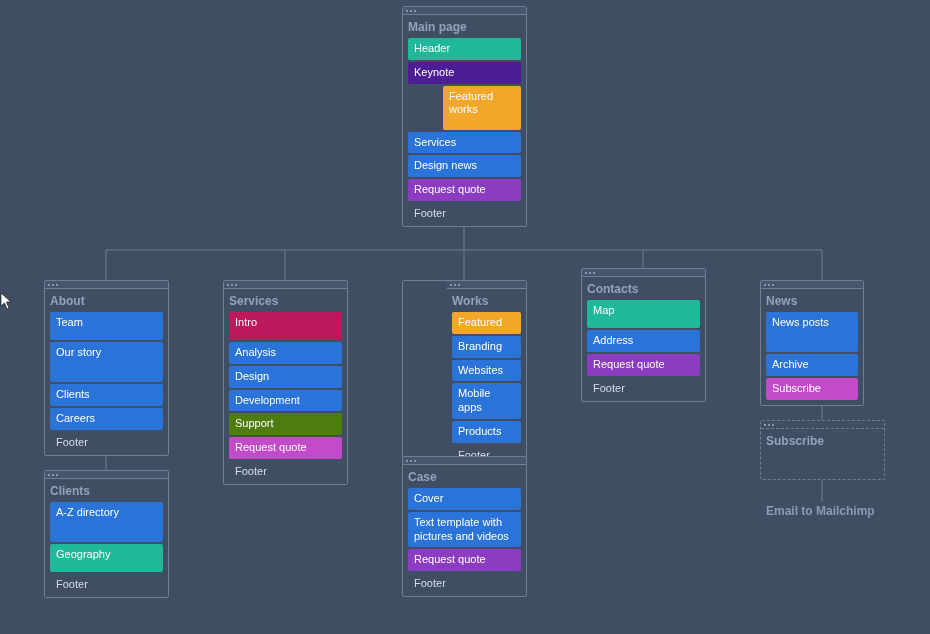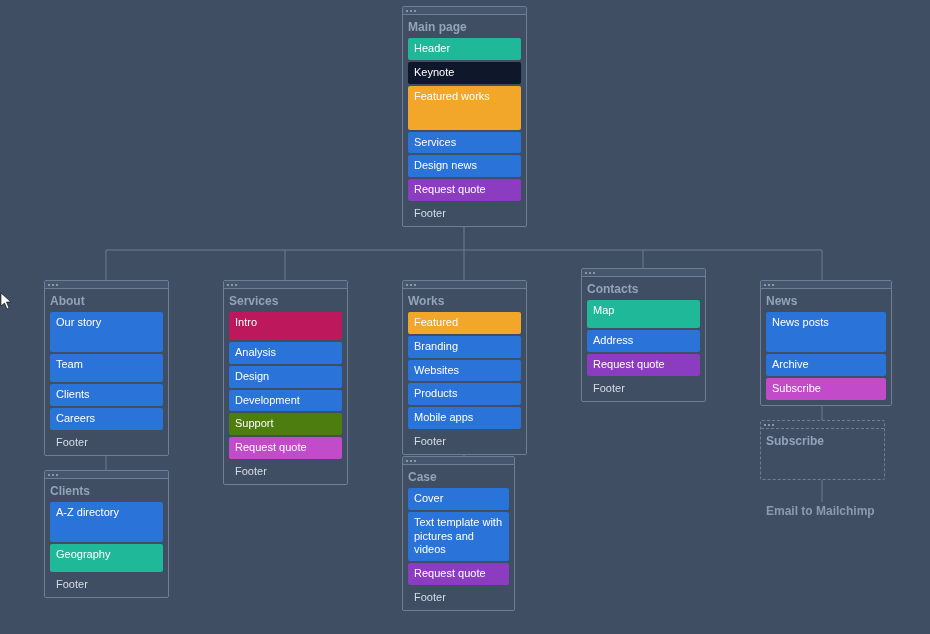--- a/index.html
+++ b/index.html
@@ -102,39 +102,39 @@
 
 <div class="card" style="left:402px; top:6px; width:125px;">
   <div class="card-header">
       <span class="dot"></span>
       <span class="dot"></span>
       <span class="dot"></span>
     </div>
   <div class="card-body">
     <div class="card-title">Main page</div>
     <div class="block" style="background: rgb(31, 185, 154); min-height: 16px;">Header</div>
-    <div class="block" style="background: #0f172a; min-height: 16px;">Keynote</div>
-    <div class="block" style="background: rgb(242, 167, 43); min-height: 44px;">Featured works</div>
+    <div class="block" style="background: #4c1d95; min-height: 16px;">Keynote</div>
+    <div class="block" style="background: rgb(242, 167, 43); min-height: 44px; margin-left: 35px;">Featured works</div>
     <div class="block" style="background: rgb(42, 115, 216); min-height: 16px;">Services</div>
     <div class="block" style="background: rgb(42, 115, 216); min-height: 16px;">Design news</div>
     <div class="block" style="background: rgb(140, 60, 192); min-height: 16px;">Request quote</div>
     <div class="plain">Footer</div>
   </div>
 </div>
 
 <div class="card" style="left:44px; top:280px; width:125px;">
   <div class="card-header">
       <span class="dot"></span>
       <span class="dot"></span>
       <span class="dot"></span>
     </div>
   <div class="card-body">
     <div class="card-title">About</div>
+    <div class="block" style="background: rgb(42, 115, 216); min-height: 28px;">Team</div>
     <div class="block" style="background: rgb(42, 115, 216); min-height: 40px;">Our story</div>
-    <div class="block" style="background: rgb(42, 115, 216); min-height: 28px;">Team</div>
     <div class="block" style="background: rgb(42, 115, 216); min-height: 16px;">Clients</div>
     <div class="block" style="background: rgb(42, 115, 216); min-height: 16px;">Careers</div>
     <div class="plain">Footer</div>
   </div>
 </div>
 
 <div class="card" style="left:44px; top:470px; width:125px;">
   <div class="card-header">
       <span class="dot"></span>
       <span class="dot"></span>
@@ -159,38 +159,38 @@
     <div class="block" style="background: #be185d; min-height: 28px;">Intro</div>
     <div class="block" style="background: rgb(42, 115, 216); min-height: 16px;">Analysis</div>
     <div class="block" style="background: rgb(42, 115, 216); min-height: 16px;">Design</div>
     <div class="block" style="background: rgb(42, 115, 216); min-height: 16px;">Development</div>
     <div class="block" style="background: #4d7c0f; min-height: 16px;">Support</div>
     <div class="block" style="background: rgb(193, 75, 201); min-height: 16px;">Request quote</div>
     <div class="plain">Footer</div>
   </div>
 </div>
 
-<div class="card" style="left:402px; top:280px; width:125px;">
+<div class="card" style="left:402px; top:280px; width:125px;padding-left:44px;">
   <div class="card-header">
       <span class="dot"></span>
       <span class="dot"></span>
       <span class="dot"></span>
     </div>
   <div class="card-body">
     <div class="card-title">Works</div>
     <div class="block" style="background: rgb(242, 167, 43); min-height: 16px;">Featured</div>
     <div class="block" style="background: rgb(42, 115, 216); min-height: 16px;">Branding</div>
     <div class="block" style="background: rgb(42, 115, 216); min-height: 16px;">Websites</div>
+    <div class="block" style="background: rgb(42, 115, 216); min-height: 16px;">Mobile apps</div>
     <div class="block" style="background: rgb(42, 115, 216); min-height: 16px;">Products</div>
-    <div class="block" style="background: rgb(42, 115, 216); min-height: 16px;">Mobile apps</div>
-    <div class="plain">Footer</div>
-  </div>
-</div>
-
-<div class="card" style="left:402px; top:456px; width:113px;">
+    <div class="plain">Footer</div>
+  </div>
+</div>
+
+<div class="card" style="left:402px; top:456px; width:125px;">
   <div class="card-header">
       <span class="dot"></span>
       <span class="dot"></span>
       <span class="dot"></span>
     </div>
   <div class="card-body">
     <div class="card-title">Case</div>
     <div class="block" style="background: rgb(42, 115, 216); min-height: 16px;">Cover</div>
     <div class="block" style="background: rgb(42, 115, 216); min-height: 28px;">Text template with pictures and videos</div>
     <div class="block" style="background: rgb(140, 60, 192); min-height: 16px;">Request quote</div>
@@ -206,21 +206,21 @@
     </div>
   <div class="card-body">
     <div class="card-title">Contacts</div>
     <div class="block" style="background: rgb(31, 185, 154); min-height: 28px;">Map</div>
     <div class="block" style="background: rgb(42, 115, 216); min-height: 16px;">Address</div>
     <div class="block" style="background: rgb(140, 60, 192); min-height: 16px;">Request quote</div>
     <div class="plain">Footer</div>
   </div>
 </div>
 
-<div class="card" style="left:760px; top:280px; width:132px;">
+<div class="card" style="left:760px; top:280px; width:104px;">
   <div class="card-header">
       <span class="dot"></span>
       <span class="dot"></span>
       <span class="dot"></span>
     </div>
   <div class="card-body">
     <div class="card-title">News</div>
     <div class="block" style="background: rgb(42, 115, 216); min-height: 40px;">News posts</div>
     <div class="block" style="background: rgb(42, 115, 216); min-height: 16px;">Archive</div>
     <div class="block" style="background: rgb(193, 75, 201); min-height: 16px;">Subscribe</div>

